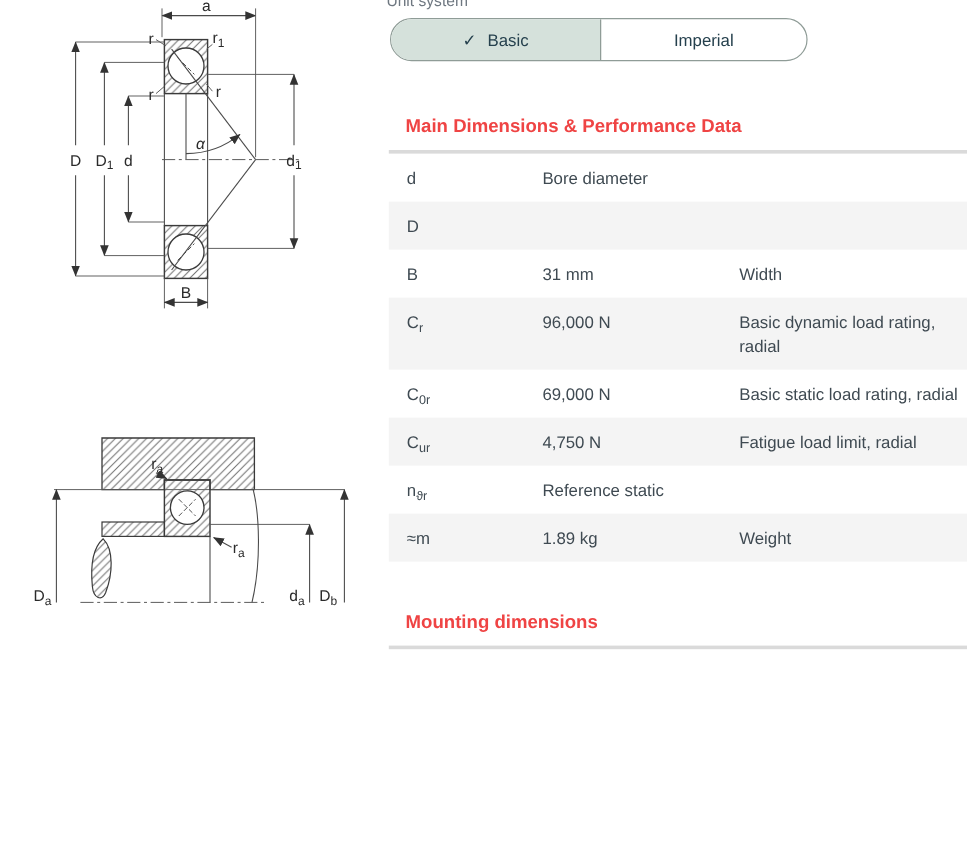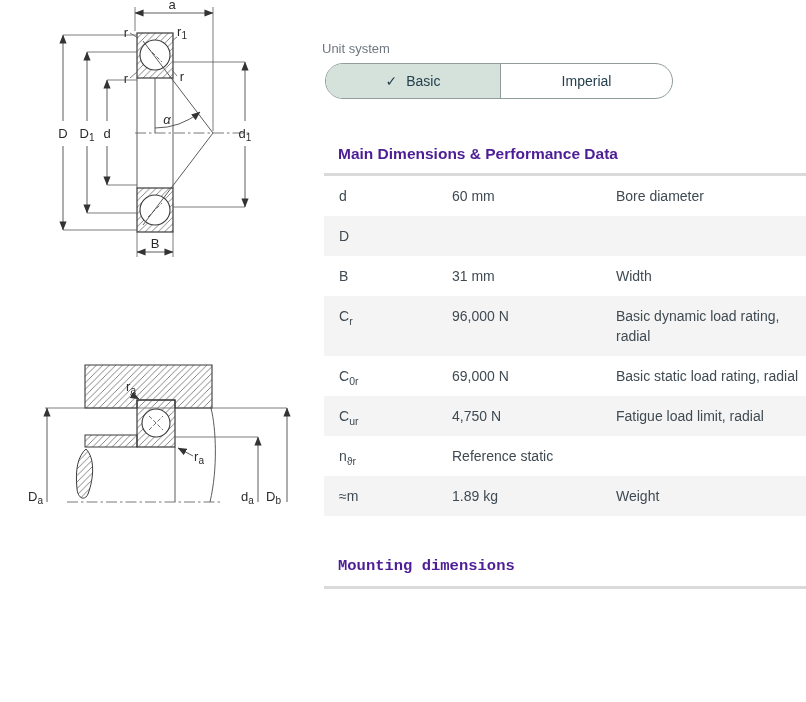--- a/index.html
+++ b/index.html
@@ -4,35 +4,35 @@
 <style>
   * { box-sizing: border-box; margin: 0; padding: 0; }
   body { font-family: "Liberation Sans", sans-serif; background: #fff; }
   .page { position: relative; width: 806px; height: 702px; background: #fff; overflow: hidden; }
 
   .diagrams { position: absolute; left: 0; top: 0; }
   .diagrams text { font-family: "Liberation Sans", sans-serif; font-size: 13px; fill: #2b2b2b; }
   .diagrams text .sub { font-size: 10px; }
   .alpha-lbl { font-style: italic; }
 
-  .right-col { position: absolute; left: 324px; top: 0; width: 482px; height: 636px; margin-top: 48px; }
+  .right-col { position: absolute; left: 324px; top: 0; width: 482px; height: 636px; }
   .unit-label { position: absolute; top: -7px; left: -2px; font-size: 13px; color: #6e7780; }
 
   .toggle { margin: 15px 0 0 1px; width: 348px; height: 36px; display: flex;
             border: 1px solid #8f9c97; border-radius: 18px; overflow: hidden; background: #fff; }
   .toggle .opt { flex: 1; display: flex; align-items: center; justify-content: center;
                  font-family: "Liberation Sans", sans-serif; font-size: 14px; color: #25404d;
                  background: transparent; border: none; cursor: pointer; }
   .toggle .opt.metric { background: #d5e1db; border-right: 1px solid #8f9c97; flex: 0 0 175px; }
   .toggle .check { margin-right: 9px; font-size: 14px; line-height: 1; }
 
-  h2.sec-title { font-size: 15.5px; line-height: 21px; font-weight: bold; color: #4c1d95;
+  h2.sec-title { font-size: 15.5px; line-height: 21px; font-weight: bold; color: #ef4444;
                  padding: 0 0 9px 14px; border-bottom: 3px solid #dadada; }
   h2.first { margin-top: 44px; }
-  h2.second { margin-top: 40px; font-family: Liberation Mono, monospace; }
+  h2.second { margin-top: 40px; }
 
   .spec-table { width: 100%; }
   .trow { display: grid; grid-template-columns: 113px 164px 1fr; padding: 10px 0 10px 15px;
           font-size: 14px; line-height: 20px; color: #3f4a52; }
   .trow:nth-child(even) { background: #f4f4f4; }
   .trow sub { font-size: 10.5px; line-height: 0; }
 </style>
 </head>
 <body>
 
@@ -161,21 +161,20 @@
       <button class="opt imperial">
         <span>Imperial</span>
       </button>
     </div>
 
     <h2 class="sec-title first">Main Dimensions &amp; Performance Data</h2>
 
     <div class="spec-table">
       <div class="trow">
         <div><span>d</span><sub></sub></div>
-        <div>60 mm</div>
         <div>Bore diameter</div>
       </div>
       <div class="trow">
         <div><span>D</span><sub></sub></div>
       </div>
       <div class="trow">
         <div><span>B</span><sub></sub></div>
         <div>31 mm</div>
         <div>Width</div>
       </div>

